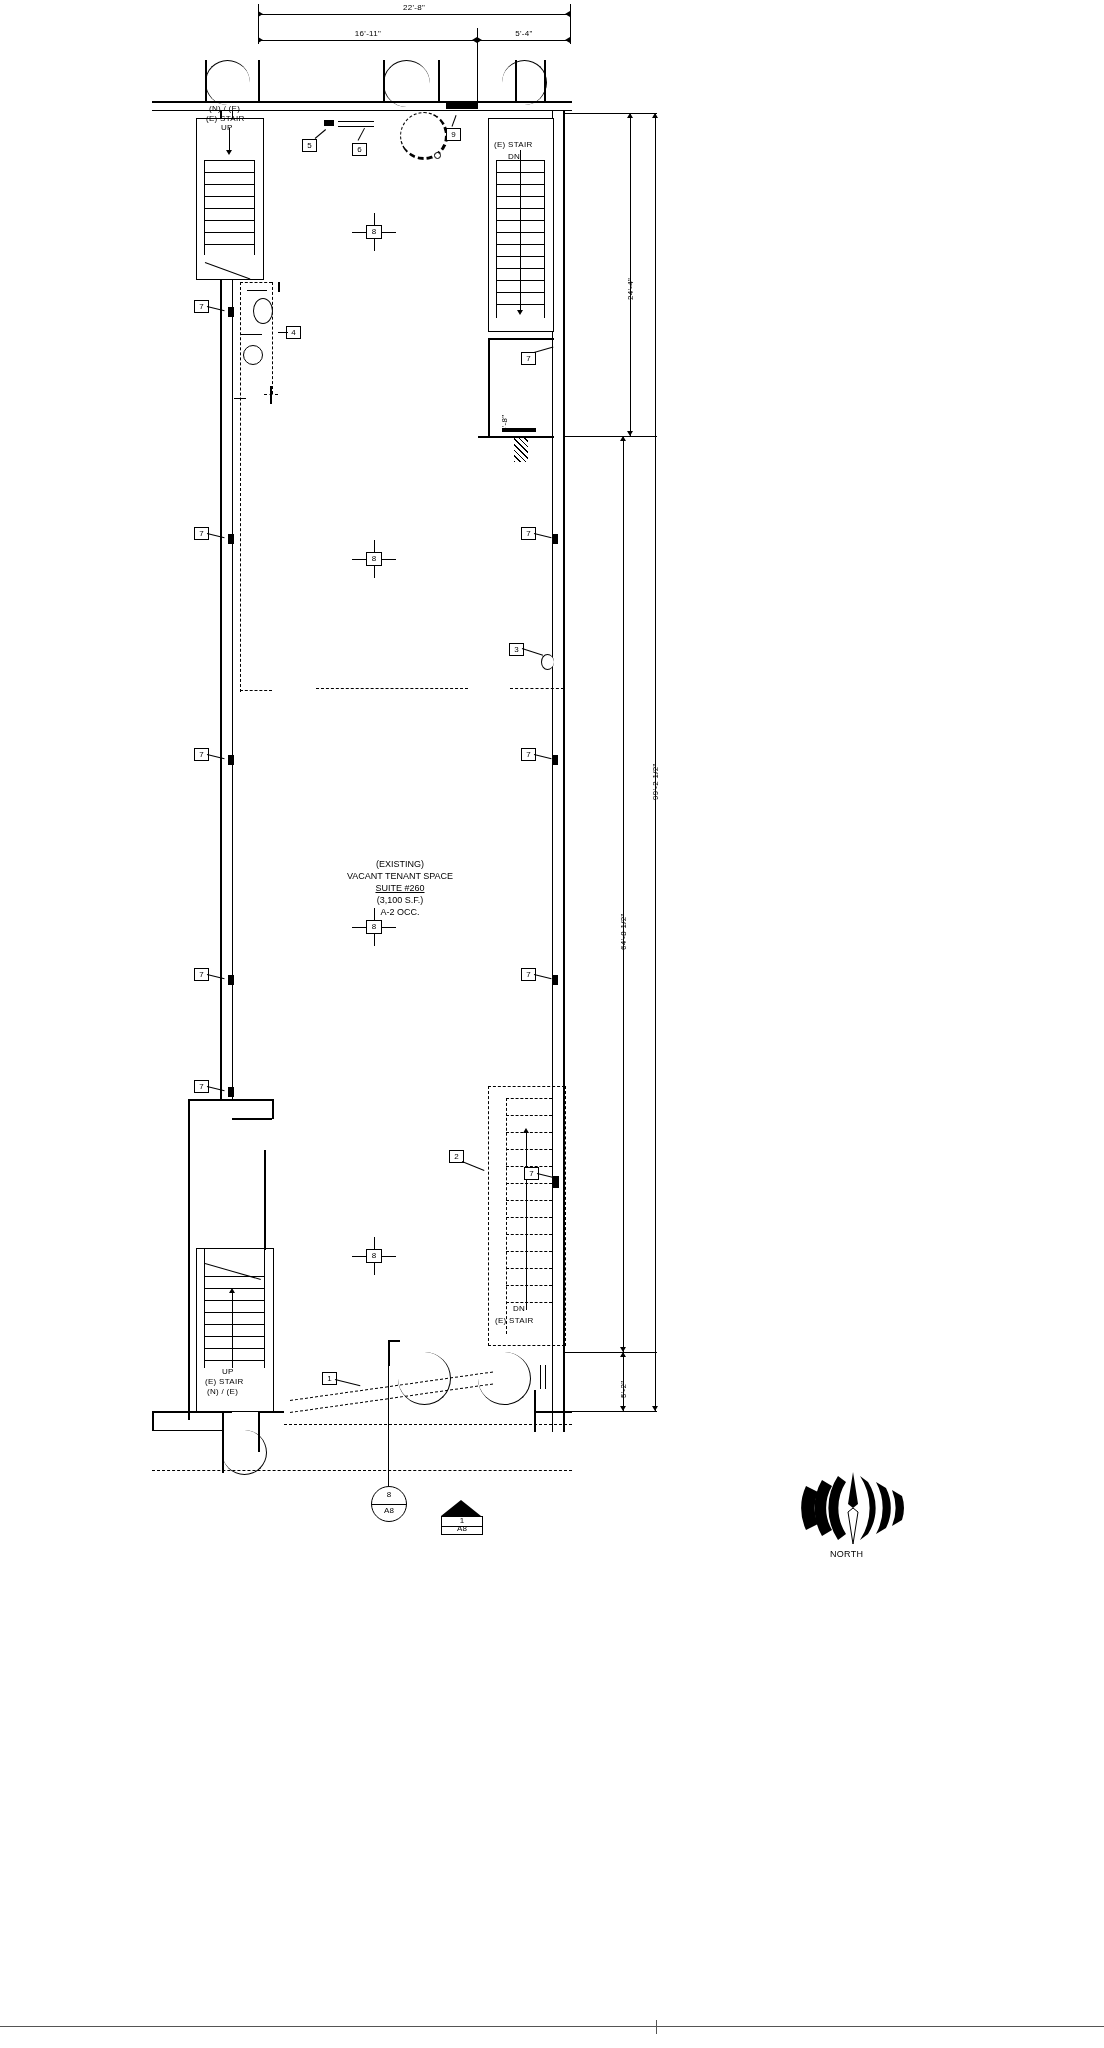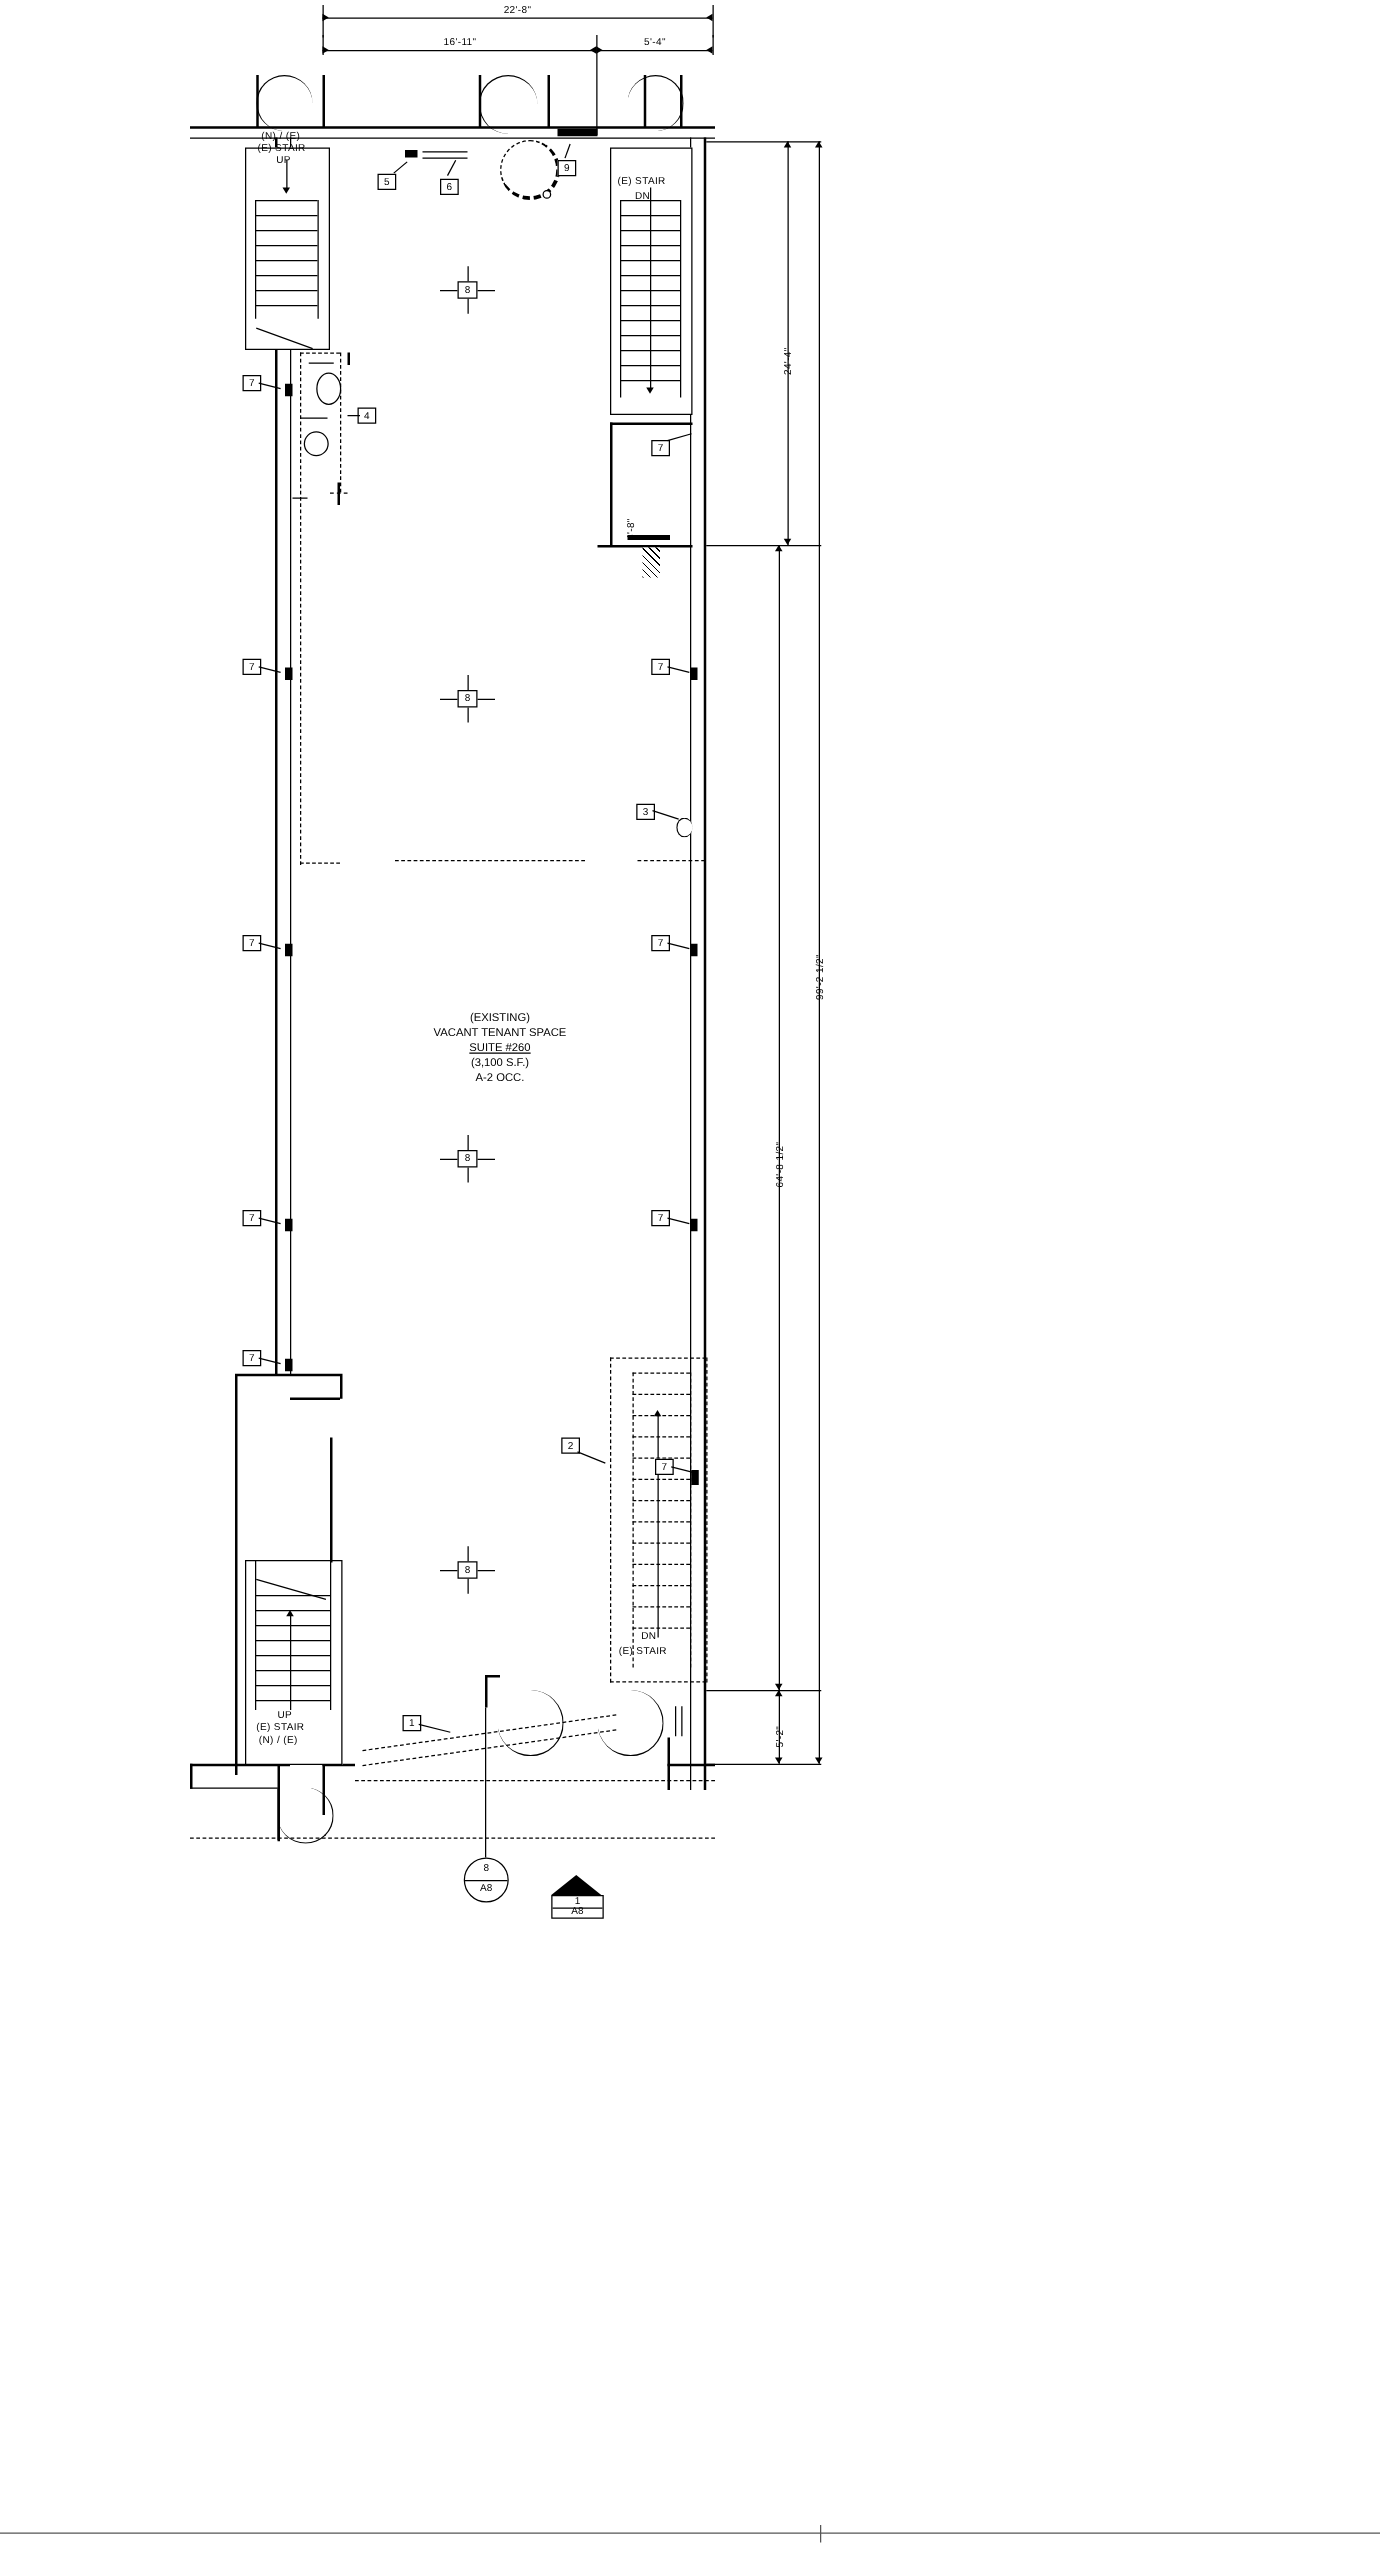--- a/index.html
+++ b/index.html
@@ -238,21 +238,21 @@
     <div class="cv"></div>
     <div class="ch"></div>
     <div class="cb">8</div>
   </div>
   <div class="col-mark" style="left:352px;top:1237px;width:44px;height:38px;">
     <div class="cv"></div>
     <div class="ch"></div>
     <div class="cb">8</div>
   </div>
 
-  <div class="room-label" style="left:400px;top:808px;">
+  <div class="room-label" style="left:400px;top:858px;">
     <div>(EXISTING)</div>
     <div>VACANT TENANT SPACE</div>
     <div style="text-decoration:underline;">SUITE #260</div>
     <div>(3,100 S.F.)</div>
     <div>A-2 OCC.</div>
   </div>
 
   <div class="stair-box" style="left:196px;top:1248px;width:76px;height:162px;"></div>
   <div class="ln v" style="left:204px;top:1248px;height:120px;"></div>
   <div class="ln v" style="left:264px;top:1248px;height:120px;"></div>
@@ -376,17 +376,32 @@
     <div class="t2">A8</div>
   </div>
 
   <div class="sec-tri" style="left:441px;top:1500px;"></div>
   <div class="sec-box" style="left:441px;top:1516px;">
     <div class="sl"></div>
     <div class="st1">1</div>
     <div class="st2">A8</div>
   </div>
 
+  <div class="north" style="left:798px;top:1468px;width:110px;height:100px;">
+    <svg width="110" height="80" viewBox="0 0 110 80">
+      <g fill="#000">
+        <path d="M55 4 L60 36 L55 40 L50 36 Z"></path>
+        <path d="M55 76 L60 44 L55 40 L50 44 Z" fill="#fff" stroke="#000"></path>
+        <path d="M8 18 A52 52 0 0 0 8 62 L20 56 A40 40 0 0 1 20 24 Z"></path>
+        <path d="M24 12 A56 56 0 0 0 24 68 L34 62 A44 44 0 0 1 34 18 Z"></path>
+        <path d="M40 8 A58 58 0 0 0 40 72 L48 66 A48 48 0 0 1 48 14 Z"></path>
+        <path d="M62 8 A58 58 0 0 1 62 72 L70 66 A48 48 0 0 0 70 14 Z"></path>
+        <path d="M78 14 A54 54 0 0 1 78 66 L88 60 A44 44 0 0 0 88 20 Z"></path>
+        <path d="M94 22 A48 48 0 0 1 94 58 L104 52 A38 38 0 0 0 104 28 Z"></path>
+      </g>
+    </svg>
+    <div class="txt big" style="left:32px;top:82px;">NORTH</div>
+  </div>
 
   <div class="ln h" style="left:0px;top:2026px;width:1104px;background:#555;"></div>
   <div class="ln v" style="left:656px;top:2020px;height:14px;background:#555;"></div>
 
 </div>
 
 </body></html>

